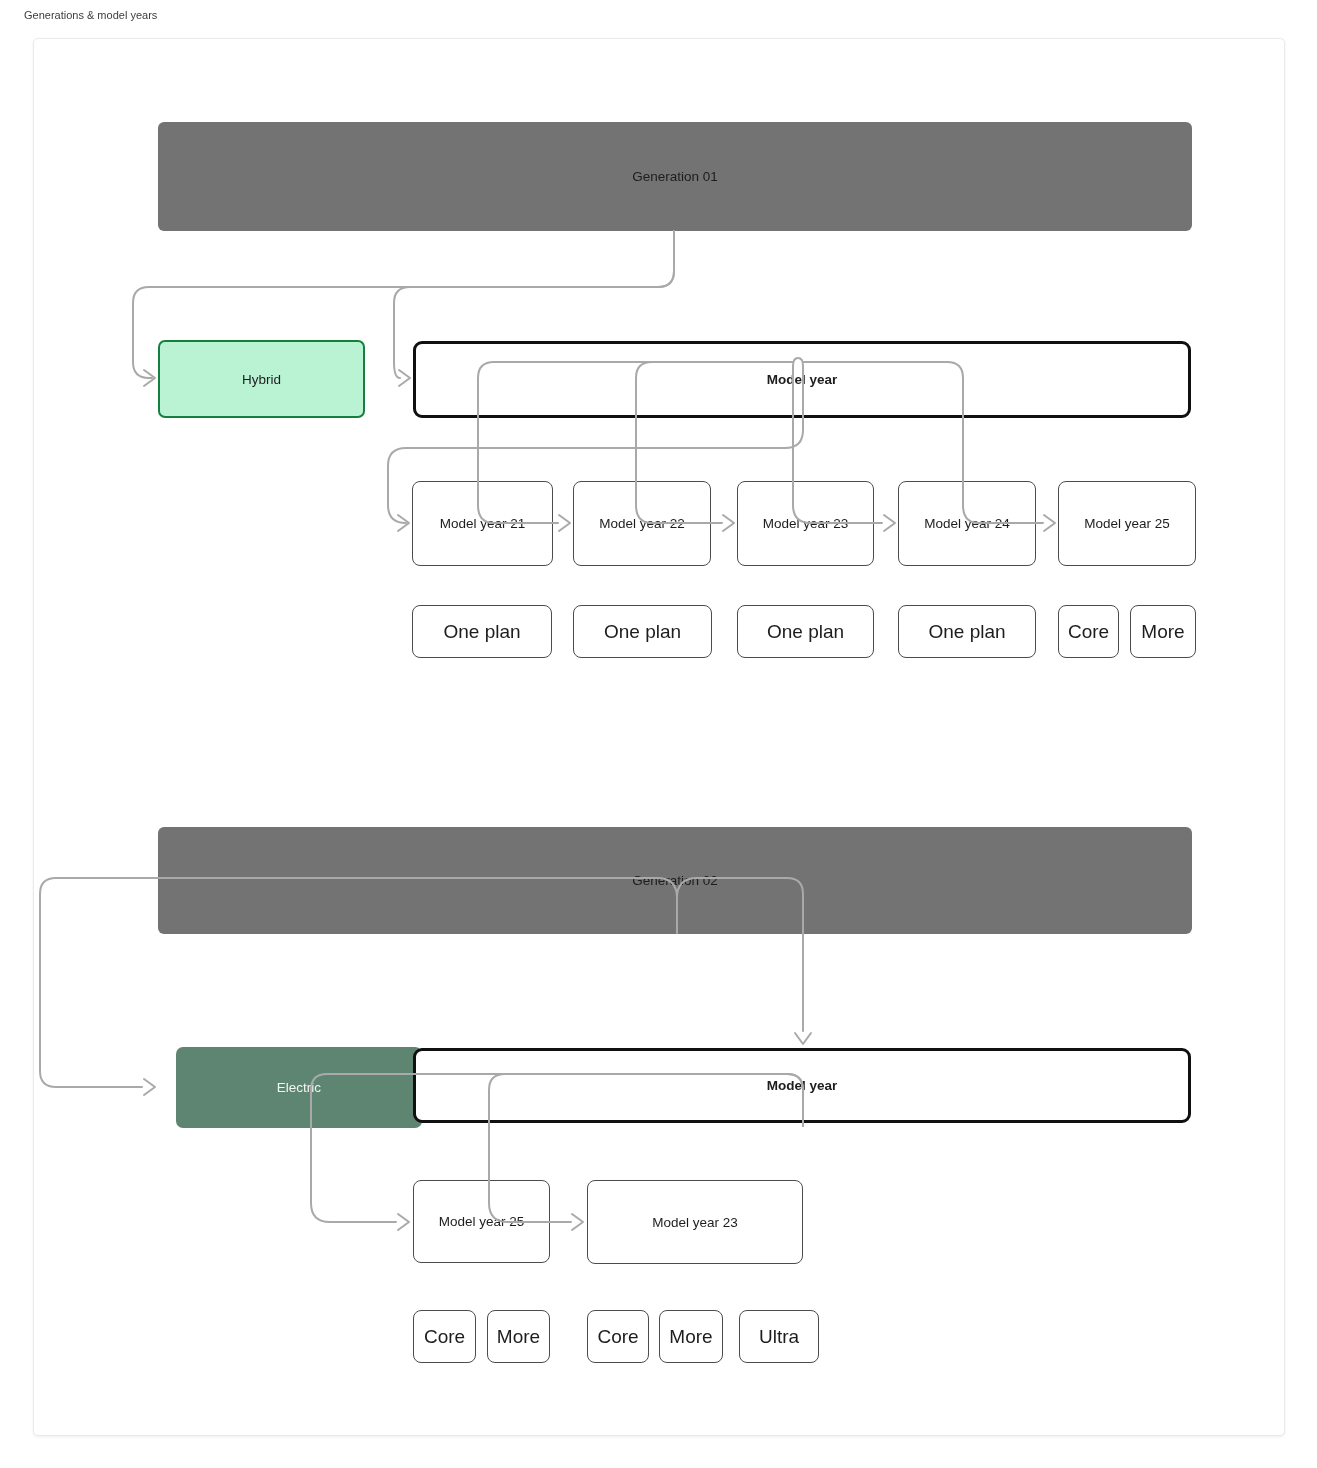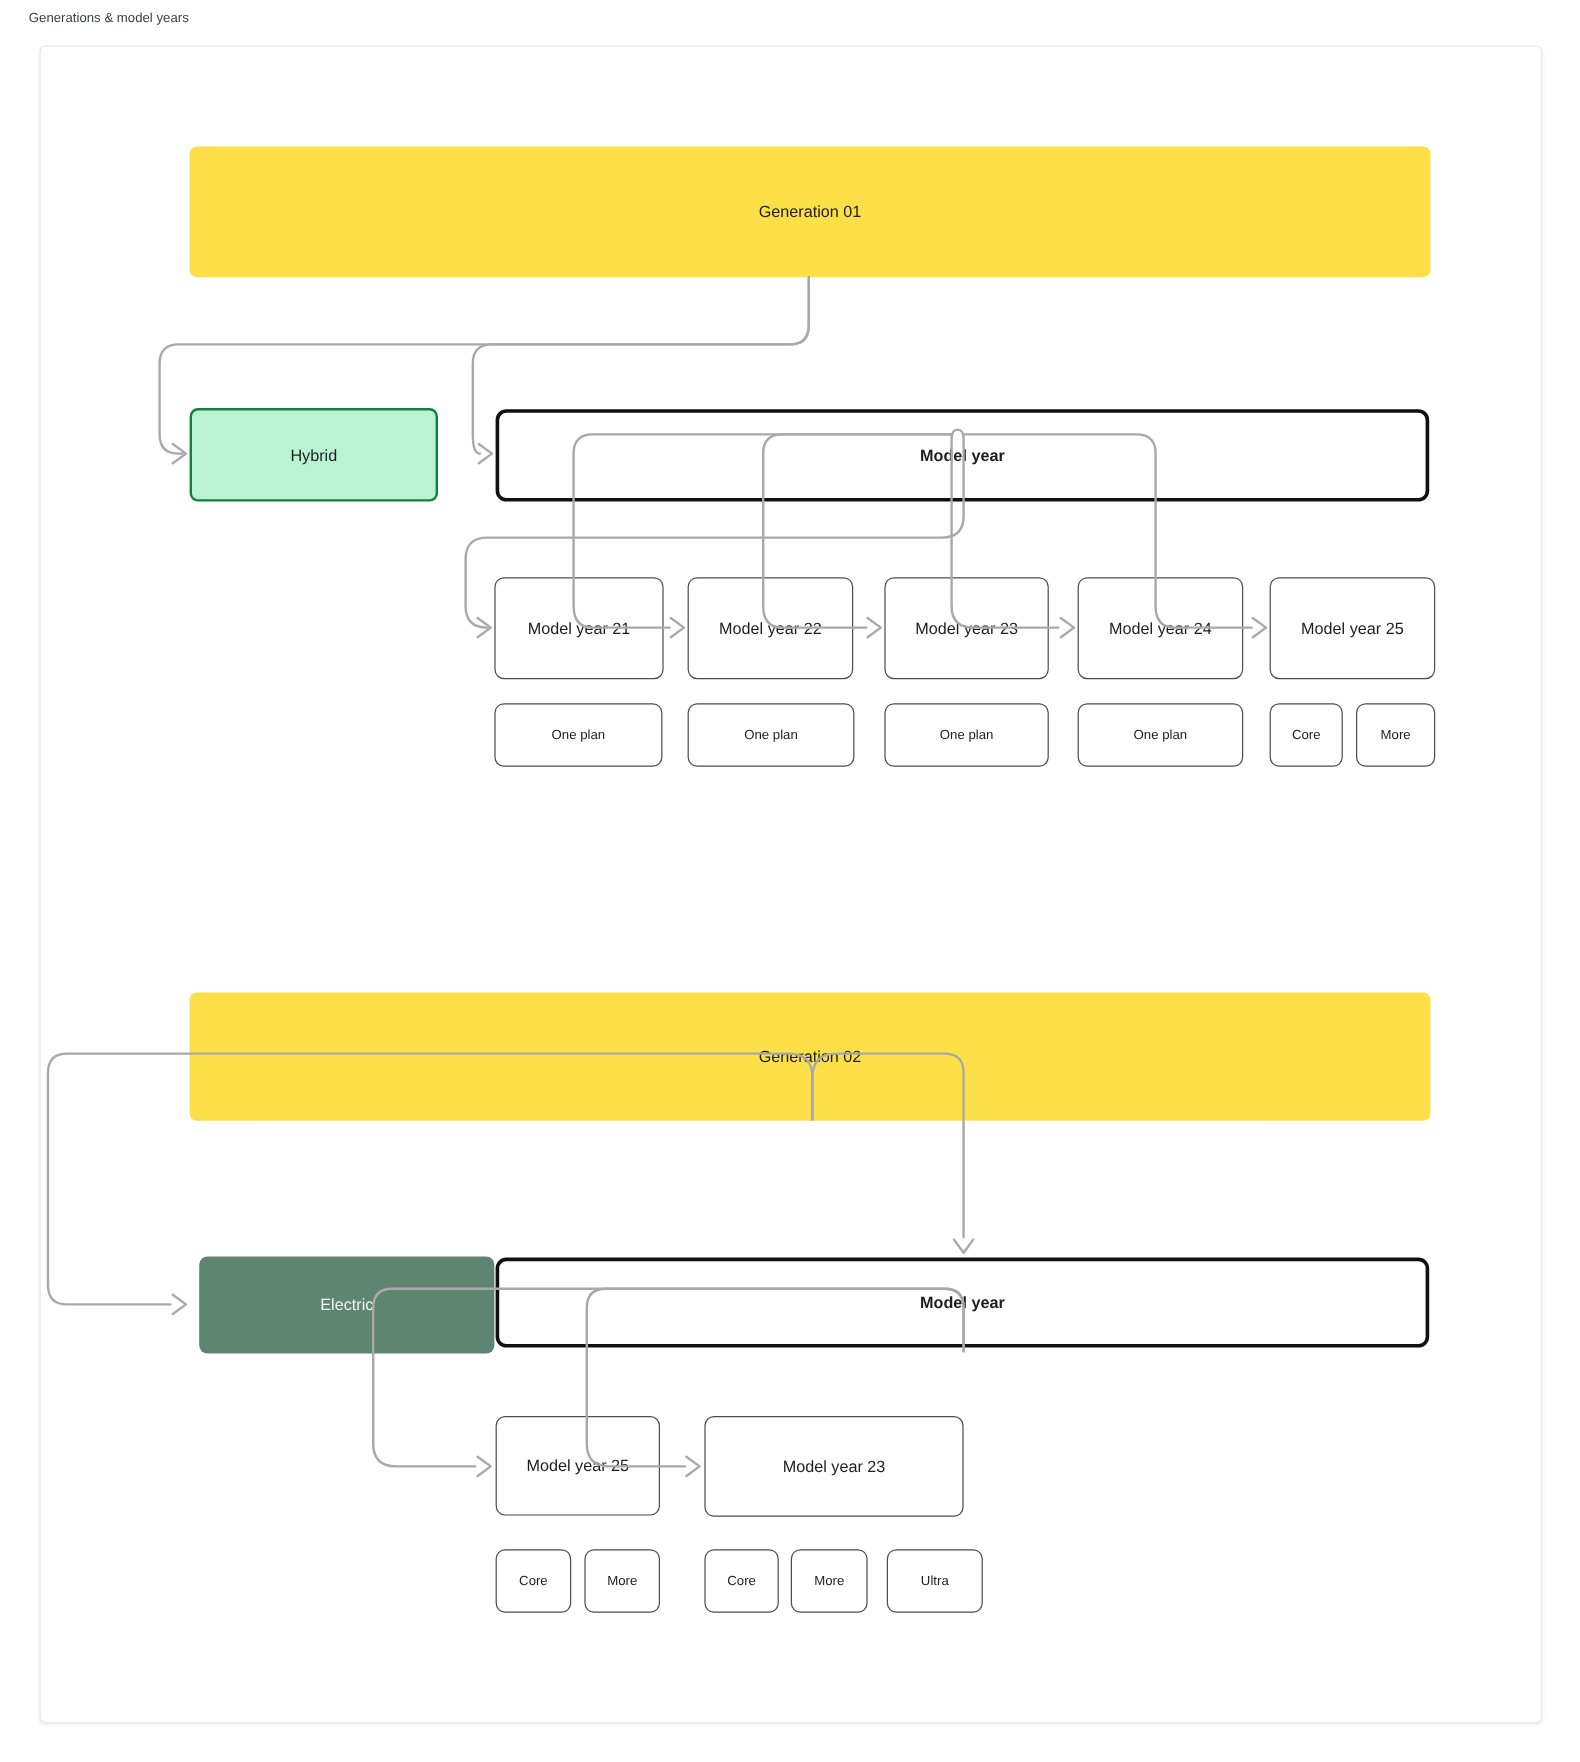--- a/index.html
+++ b/index.html
@@ -5,26 +5,26 @@
   html,body{margin:0;padding:0;background:#ffffff;}
   .page{position:relative;width:1317px;height:1468px;background:#ffffff;
         font-family:"Liberation Sans", sans-serif;overflow:hidden;}
   .page-title{position:absolute;left:24px;top:9px;font-size:11px;color:#3c4043;}
   .canvas{position:absolute;left:33px;top:38px;width:1250px;height:1396px;
           background:#ffffff;border:1px solid #e9eaee;border-radius:5px;
           box-shadow:0 1px 3px rgba(0,0,0,0.07);}
   .node{position:absolute;display:flex;align-items:center;justify-content:center;
         box-sizing:border-box;background:#ffffff;color:#1d1d1f;font-size:13.5px;
         border-radius:8px;text-align:center;}
-  .gen{background:#fde047;border:none;border-radius:6px;}
+  .gen{background:#737373;border:none;border-radius:6px;}
   .variant-hybrid{background:#b9f3d4;border:2px solid #15803d;border-radius:7px;}
   .variant-electric{background:#5e8572;border:none;color:#f2f5f3;border-radius:7px;}
   .group{border:3px solid #101010;border-radius:9px;font-weight:bold;}
   .year{border:1.5px solid #4c4c4c;border-radius:8px;}
-  .plan{border:1.5px solid #4c4c4c;border-radius:8px;font-size:11px;}
+  .plan{border:1.5px solid #4c4c4c;border-radius:8px;font-size:19px;margin-top:19px;}
   .edges{position:absolute;left:0;top:0;pointer-events:none;}
 </style>
 </head>
 <body>
 
 <div class="page">
   <div class="page-title">Generations &amp; model years</div>
   <div class="canvas"></div>
 
   <div class="node gen" style="left:158px;top:122px;width:1034px;height:109px">
@@ -68,21 +68,21 @@
   <div class="node plan" style="left:1058px;top:586px;width:61px;height:53px">
     <span>Core</span>
   </div>
   <div class="node plan" style="left:1130px;top:586px;width:66px;height:53px">
     <span>More</span>
   </div>
 
   <div class="node gen" style="left:158px;top:827px;width:1034px;height:107px">
     <span>Generation 02</span>
   </div>
-  <div class="node variant-electric" style="left:166px;top:1047px;width:246px;height:81px">
+  <div class="node variant-electric" style="left:176px;top:1047px;width:246px;height:81px">
     <span>Electric</span>
   </div>
   <div class="node group" style="left:413px;top:1048px;width:778px;height:75px">
     <span>Model year</span>
   </div>
 
   <div class="node year" style="left:413px;top:1180px;width:137px;height:83px">
     <span>Model year 25</span>
   </div>
   <div class="node year" style="left:587px;top:1180px;width:216px;height:84px">

